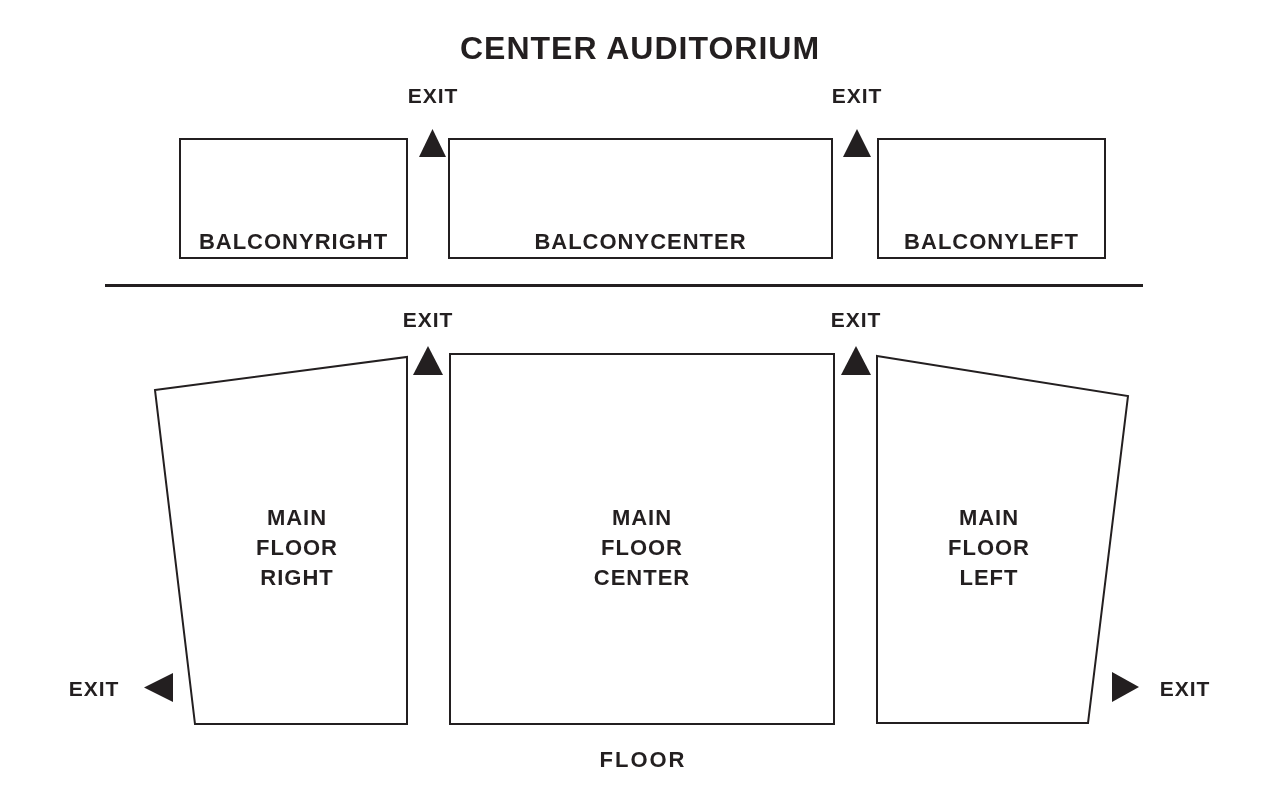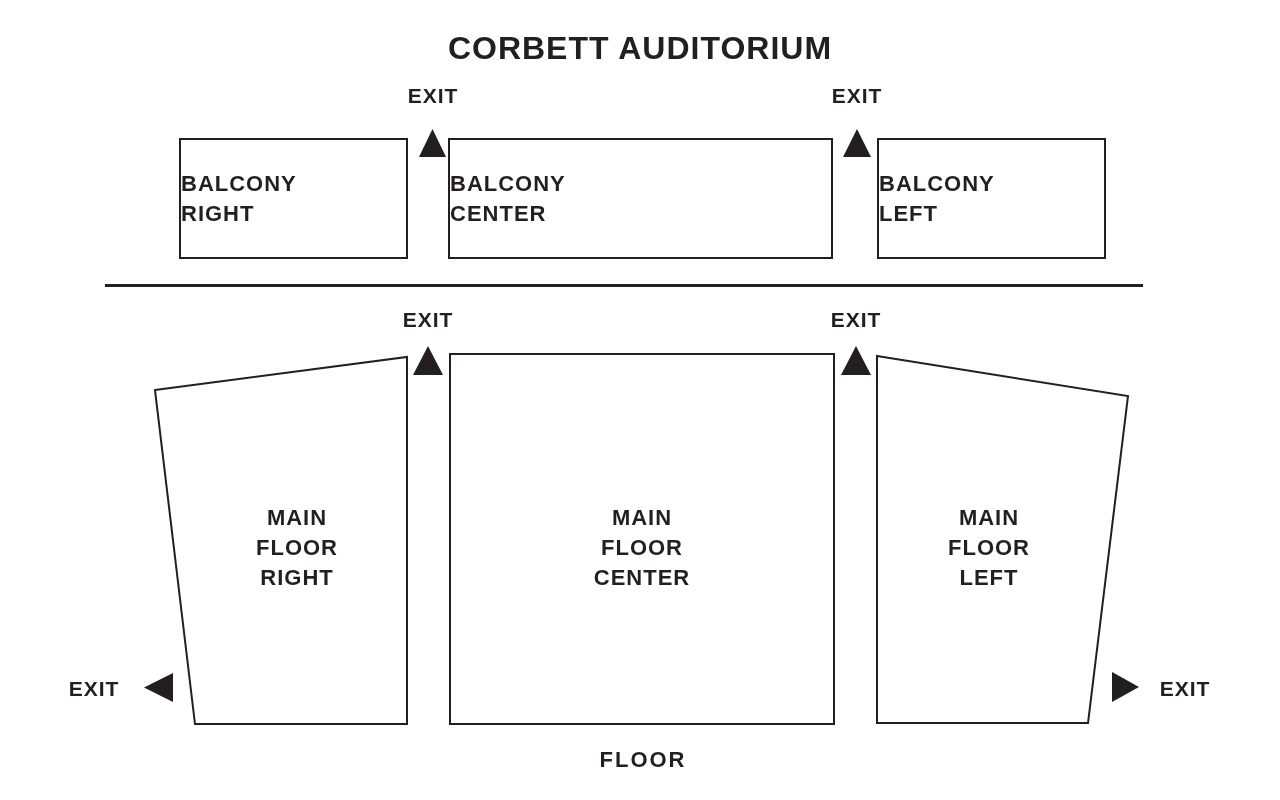--- a/index.html
+++ b/index.html
@@ -27,23 +27,23 @@
     font-size: 21px;
     letter-spacing: 1px;
     line-height: 22px;
     width: 100px;
   }
   .section-box {
     position: absolute;
     border: 2px solid var(--ink);
     background: var(--bg);
     display: flex;
-    flex-direction: column;
+    flex-direction: row;
     justify-content: center;
-    align-items: flex-start;
+    align-items: flex-end;
   }
   .section-label {
     font-size: 22px;
     letter-spacing: 1px;
     line-height: 30px;
   }
   .floor-label { width: 160px; }
   .divider {
     position: absolute;
     left: 105px; top: 284px;
@@ -61,21 +61,21 @@
   svg.trapezoids { position: absolute; left: 0; top: 0; }
   svg.trapezoids polygon {
     fill: var(--bg);
     stroke: var(--ink);
     stroke-width: 2px;
   }
 </style>
 </head>
 <body>
 
-<div class="abs bold-label title">CORBETT AUDITORIUM</div>
+<div class="abs bold-label title">CENTER AUDITORIUM</div>
 
 <div class="abs bold-label exit-label" style="left:383px; top:85px;">EXIT</div>
 <svg class="arrow" style="left:419px; top:129px;" width="27" height="28" viewBox="0 0 27 28">
     <polygon points="13.5,0 27,28 0,28"></polygon>
   </svg>
 
 <div class="abs bold-label exit-label" style="left:807px; top:85px;">EXIT</div>
 <svg class="arrow" style="left:843px; top:129px;" width="28" height="28" viewBox="0 0 28 28">
     <polygon points="14,0 28,28 0,28"></polygon>
   </svg>

